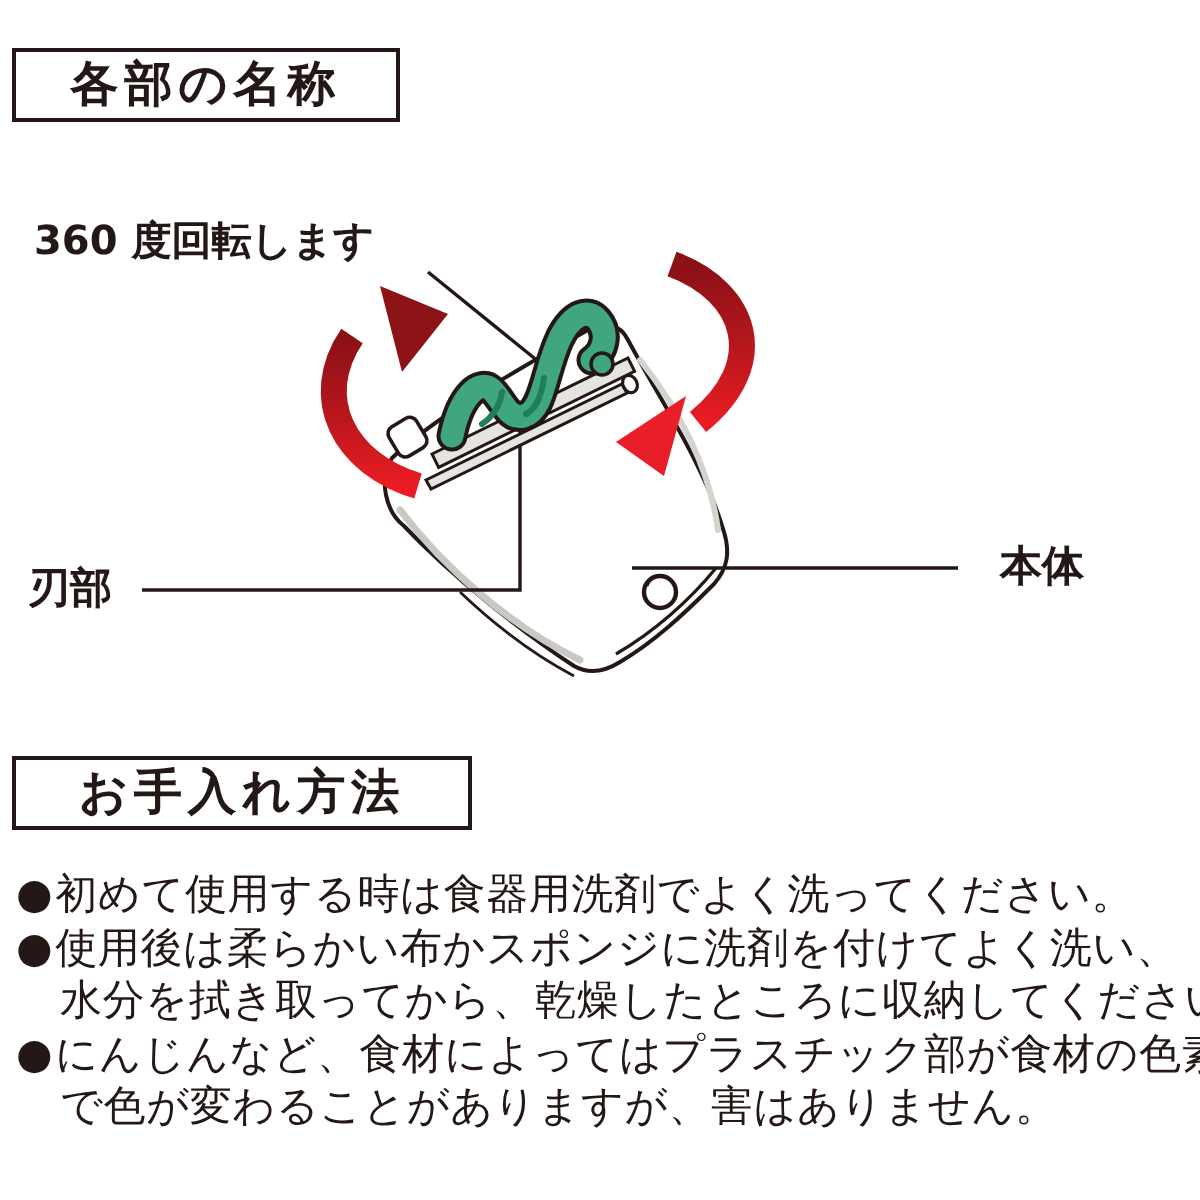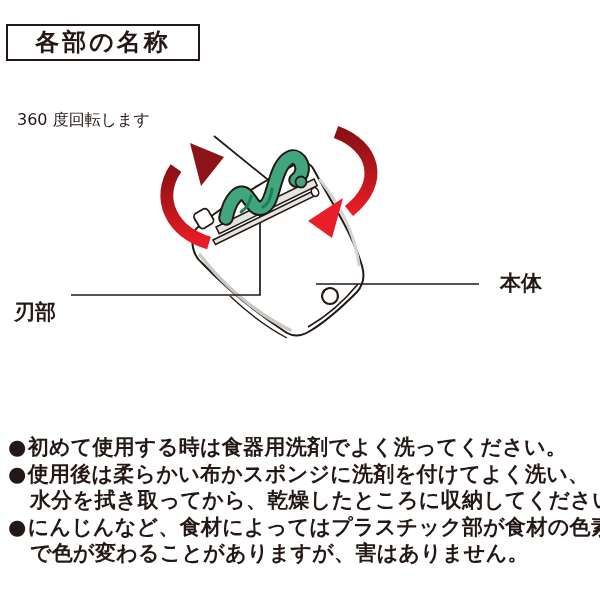--- a/index.html
+++ b/index.html
@@ -15,27 +15,27 @@
     position:absolute;left:6px;height:33px;
     border:2.5px solid #231815;background:#fff;
     font-weight:700;font-size:24px;line-height:33px;
     text-align:center;letter-spacing:3px;white-space:nowrap;
   }
   .box-parts{top:24px;width:190px;}
   .box-care{top:378px;width:226px;}
 
   .part-label{position:absolute;font-weight:700;font-size:21px;line-height:24px;white-space:nowrap;}
   .lbl-hook{left:20px;top:84px;}
-  .lbl-hook-note{left:17px;top:108px;font-weight:400;font-size:16px;}
-  .lbl-blade{left:14px;top:300px;text-align:right;}
+  .lbl-hook-note{left:17px;top:108px;font-weight:700;font-size:20px;}
+  .lbl-blade{left:14px;top:282px;text-align:right;}
   .lbl-body{left:500px;top:271px;}
 
   .care-list{position:absolute;left:8px;top:434px;width:586px;}
   .care-line{
-    font-size:21px;font-weight:700;line-height:26.5px;
+    font-size:21px;font-weight:400;line-height:26.5px;
     letter-spacing:0.3px;white-space:nowrap;
   }
   .care-line.cont{padding-left:22px;}
   .care-line .marker{margin-right:1px;}
 </style>
 </head>
 <body>
 
 <div class="stage">
 
@@ -91,20 +91,21 @@
     <path d="M 336,132 C 374,146 385,182 349,211" fill="none" stroke="url(#redGrad)" stroke-width="13"></path>
     <polygon points="308,221 343,198 332,238" fill="#e81e28"></polygon>
   </svg>
 
   <div class="section-box box-parts">各部の名称</div>
 
   <div class="part-label lbl-hook-note">360 度回転します</div>
   <div class="part-label lbl-blade">刃部</div>
   <div class="part-label lbl-body">本体</div>
 
+  <div class="section-box box-care">お手入れ方法</div>
 
   <div class="care-list">
     <div class="care-line">
       <span class="marker">●</span><span>初めて使用する時は食器用洗剤でよく洗ってください。</span>
     </div>
     <div class="care-line">
       <span class="marker">●</span><span>使用後は柔らかい布かスポンジに洗剤を付けてよく洗い、</span>
     </div>
     <div class="care-line cont">
       <span>水分を拭き取ってから、乾燥したところに収納してください。</span>

